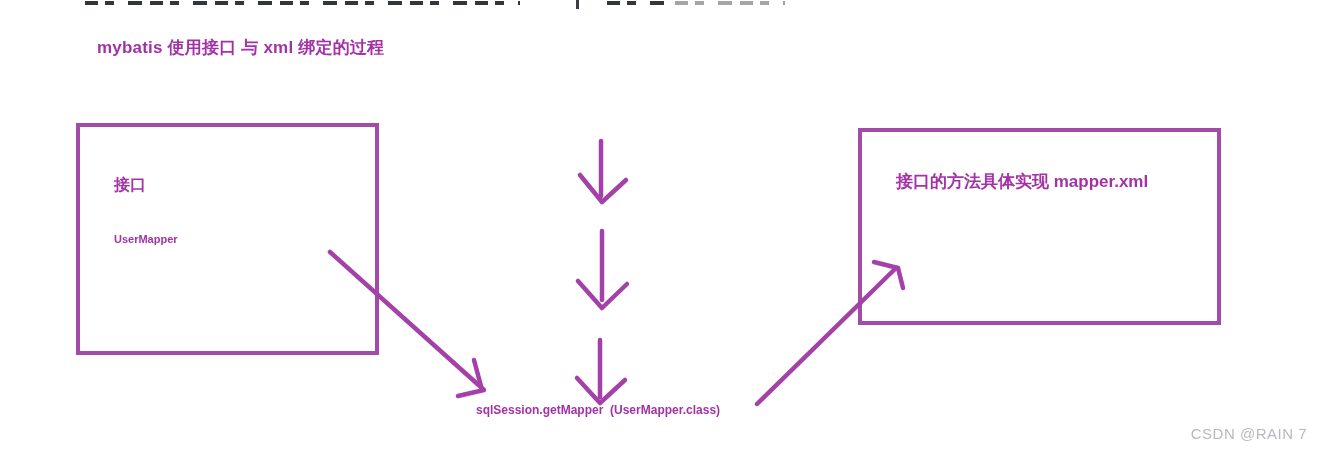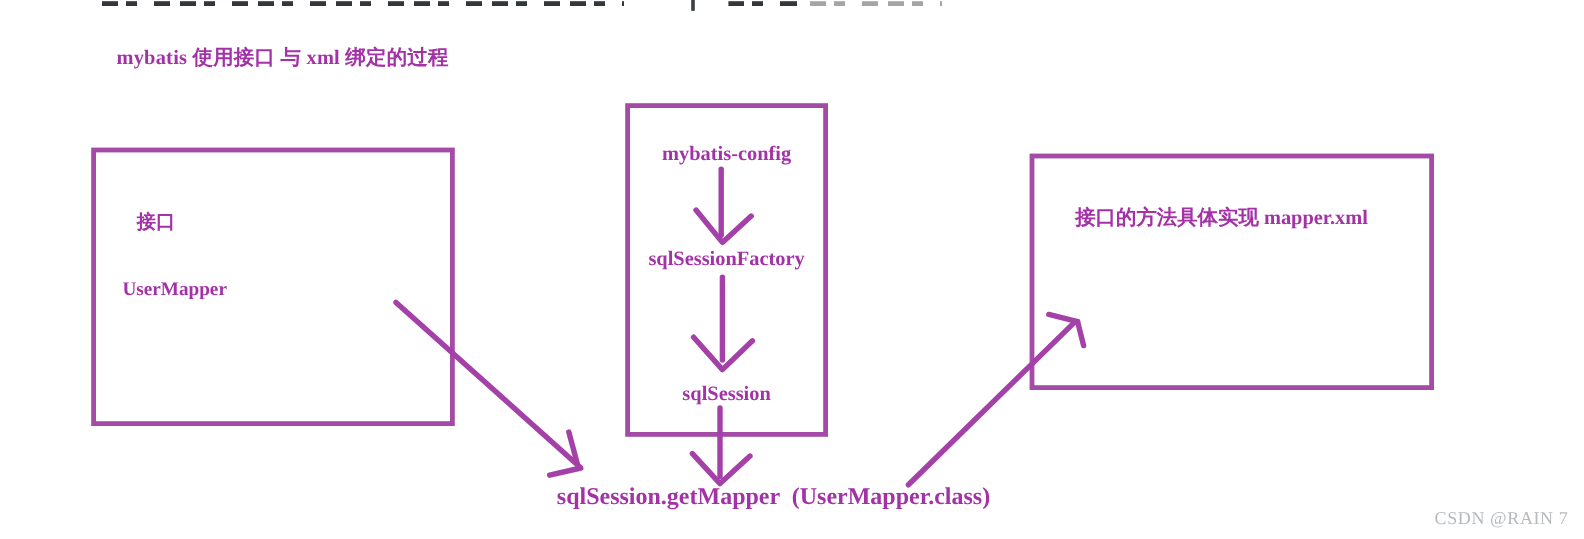--- a/index.html
+++ b/index.html
@@ -1,20 +1,20 @@
 <!DOCTYPE html>
 <html><head>
 <meta charset="utf-8">
 <style>
   html,body { margin:0; padding:0; background:#ffffff; }
   .canvas {
     position:relative;
     width:1320px; height:449px;
     background:#ffffff;
-    font-family:Liberation Serif, serif;
+    font-family:Liberation Sans, sans-serif;
     overflow:hidden;
   }
 
   
   .clipped-line { position:absolute; left:0; top:0; width:100%; height:9px; }
   .clip-seg {
     position:absolute; top:1px; height:4px;
     background:repeating-linear-gradient(90deg,
       #33373c 0 13px, transparent 13px 20px,
       #33373c 20px 29px, transparent 29px 43px,
@@ -27,41 +27,41 @@
 
   .title {
     position:absolute; left:97px; top:36px; margin:0;
     font-size:17px; font-weight:bold; color:#A332A7; letter-spacing:.2px;
     white-space:nowrap;
   }
 
   .box { position:absolute; border:4px solid #A34BA6; box-sizing:border-box; background:transparent; }
   .left-box   { left:76px;  top:123px; width:303px; height:232px; }
   .center-box { left:521px; top:86px;  width:169px; height:278px; }
-  .right-box  { left:858px; top:128px; width:337px; height:197px; }
+  .right-box  { left:858px; top:128px; width:363px; height:197px; }
 
   .box-label {
     position:absolute; margin:0;
     font-size:16px; font-weight:bold; color:#A332A7; white-space:nowrap;
   }
   .left-box .l1 { left:34px; top:48px;  font-size:16px; }
-  .left-box .l2 { left:22px; top:106px; font-size:16px; }
+  .left-box .l2 { left:34px; top:106px; font-size:11px; }
   .right-box .lbl { left:34px; top:38px; font-size:17px; }
 
   .step {
     position:absolute; left:0; width:100%; text-align:center;
     font-size:17px; font-weight:bold; color:#A332A7; white-space:nowrap;
   }
   .step.st1 { top:28px; }
   .step.st2 { top:116px; }
   .step.st3 { top:228px; }
 
   .bottom-label {
-    position:absolute; left:464px; top:403px;
-    font-size:20px; font-weight:bold; color:#A332A7;
+    position:absolute; left:476px; top:403px;
+    font-size:12px; font-weight:bold; color:#A332A7;
     white-space:pre;
   }
 
   .overlay { position:absolute; left:0; top:0; pointer-events:none; }
 
   .watermark {
     position:absolute; right:13px; bottom:7px;
     font-size:15px; color:#B6B9BD; letter-spacing:.5px;
   }
 </style>
@@ -77,25 +77,20 @@
     <div class="clip-seg s3"></div>
   </div>
 
   <h1 class="title">mybatis 使用接口 与 xml 绑定的过程</h1>
 
   <div class="box left-box">
     <div class="box-label l1">接口</div>
     <div class="box-label l2">UserMapper</div>
   </div>
 
-  <div class="box center-box">
-    <div class="step st1">mybatis-config</div>
-    <div class="step st2">sqlSessionFactory</div>
-    <div class="step st3">sqlSession</div>
-  </div>
 
   <div class="box right-box">
     <div class="box-label lbl">接口的方法具体实现 mapper.xml</div>
   </div>
 
   <div class="bottom-label">sqlSession.getMapper  (UserMapper.class)</div>
 
   <svg class="overlay" width="1320" height="449" viewBox="0 0 1320 449">
     <g stroke="#A441A8" stroke-width="4.5" fill="none" stroke-linecap="round" stroke-linejoin="round">
 

